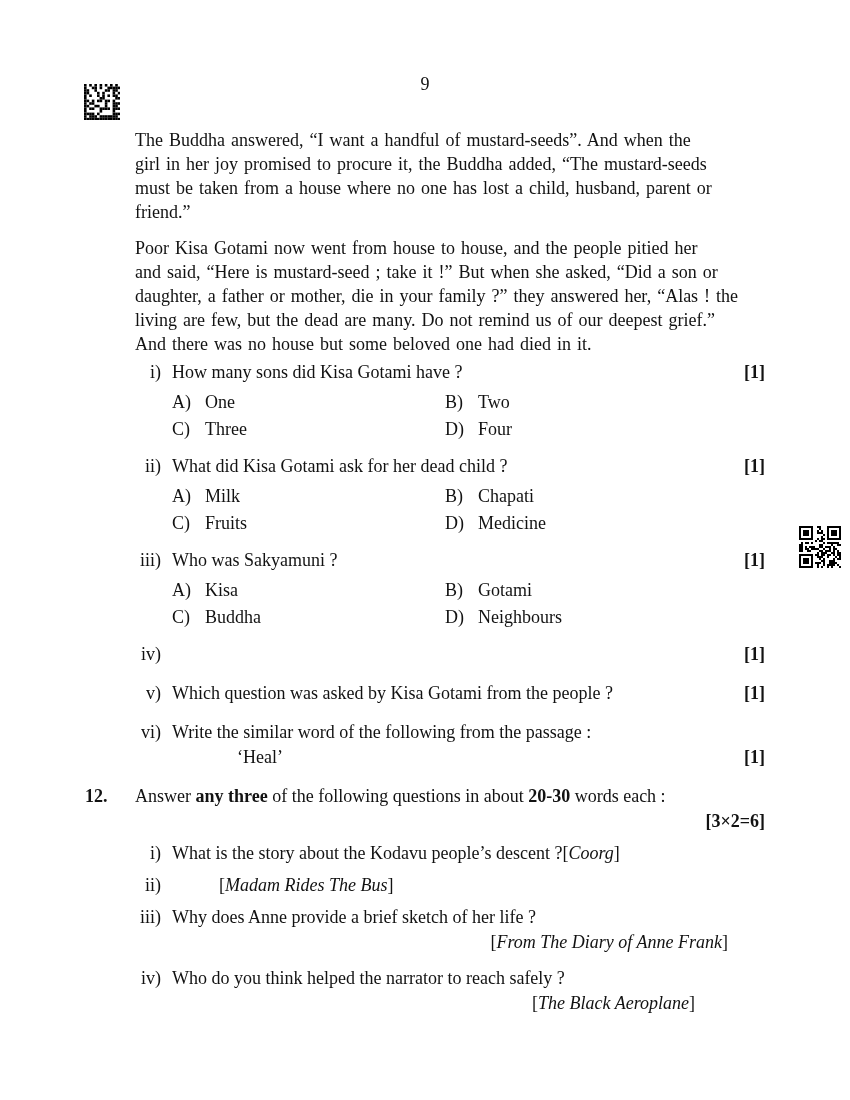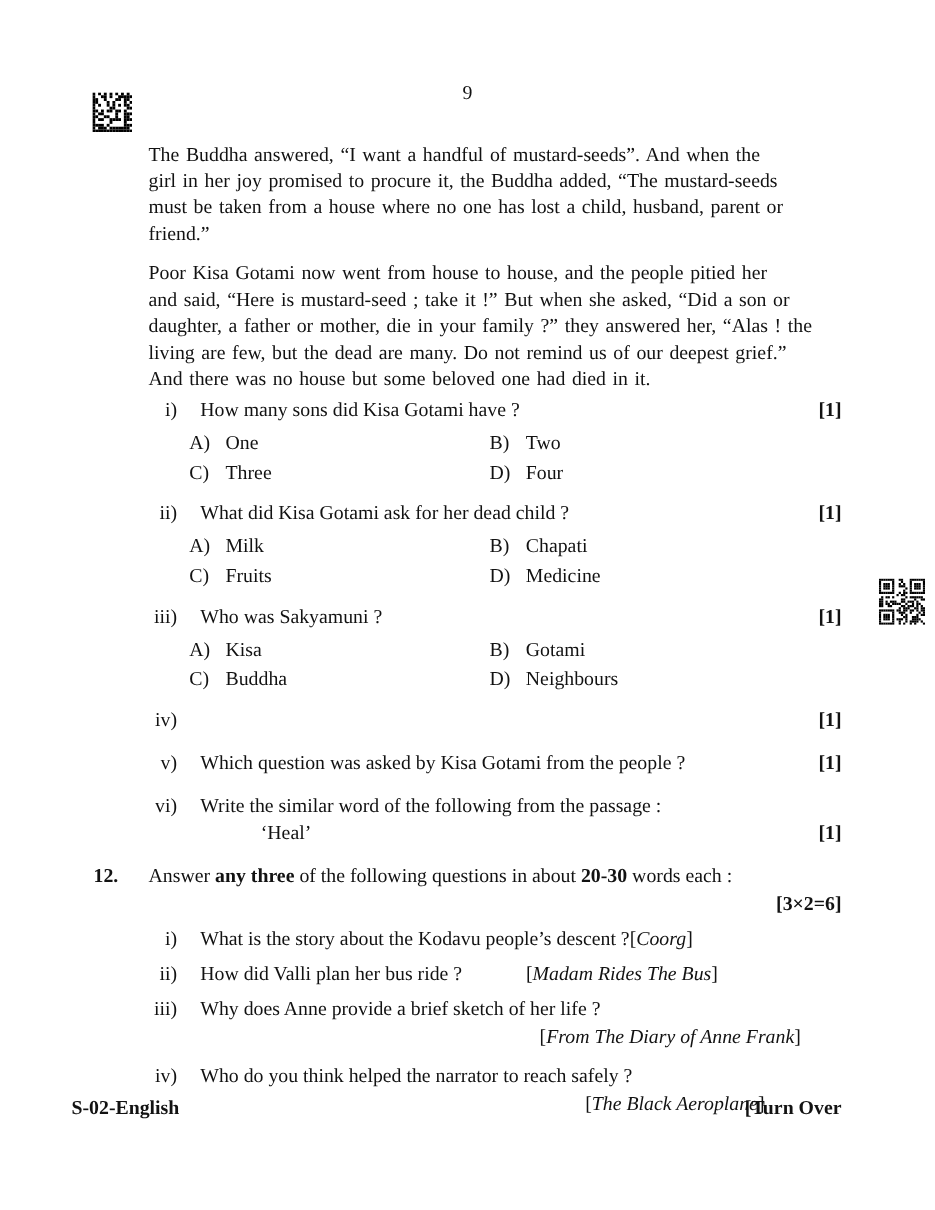--- a/index.html
+++ b/index.html
@@ -10,21 +10,21 @@
   }
   .page-num{position:absolute;top:74px;left:0;width:100%;text-align:center;font-size:18px;}
   .datamatrix{position:absolute;left:84px;top:84px;line-height:0;}
   .qr{position:absolute;left:799px;top:526px;line-height:0;}
   .content{position:absolute;left:135px;top:128px;width:630px;}
   .para{white-space:pre-line;text-align:justify;line-height:24px;margin:0 0 12px 0;word-spacing:1.5px;width:630px;}
   .para:last-of-type{margin-bottom:4px;}
   .qblock{margin-bottom:11px;}
   .qrow{display:flex;line-height:25px;white-space:nowrap;}
   .qnum{flex:0 0 26px;text-align:right;}
-  .qtext{margin-left:21px;}
+  .qtext{margin-left:11px;}
   .qmarks{font-weight:bold;margin-left:auto;}
   .opts{display:grid;grid-template-columns:273px 1fr;margin:4px 0 6px 37px;line-height:27px;}
   .opt{display:flex;}
   .optlabel{flex:0 0 23px;}
   .opttext{margin-left:10px;}
   .subrow{display:flex;line-height:25px;}
   .subindent{flex:0 0 102px;}
   .q12head{display:flex;margin-left:-50px;line-height:25px;white-space:nowrap;margin-top:14px;}
   .q12num{flex:0 0 50px;font-weight:bold;}
   .b{font-weight:bold;margin-top:39px;}
@@ -508,21 +508,20 @@
         <div class="qrow">
           <span class="qnum">i)</span>
           <span class="qtext">What is the story about the Kodavu people’s descent ?</span>
           <span class="src gap-sm"><span>[</span><i>Coorg</i><span>]</span></span>
         </div>
       </div>
 
       <div class="q12item">
         <div class="qrow">
           <span class="qnum">ii)</span>
-          <span class="qtext">How did Valli plan her bus ride ?</span>
           <span class="src gap-lg"><span>[</span><i>Madam Rides The Bus</i><span>]</span></span>
         </div>
       </div>
 
       <div class="q12item">
         <div class="qrow">
           <span class="qnum">iii)</span>
           <span class="qtext">Why does Anne provide a brief sketch of her life ?</span>
         </div>
         <div class="srcline pad-a"><span>[</span><i>From The Diary of Anne Frank</i><span>]</span></div>
@@ -531,17 +530,13 @@
       <div class="q12item" style="margin-top:11px;">
         <div class="qrow">
           <span class="qnum">iv)</span>
           <span class="qtext">Who do you think helped the narrator to reach safely ?</span>
         </div>
         <div class="srcline pad-b"><span>[</span><i>The Black Aeroplane</i><span>]</span></div>
       </div>
     </div>
   </div>
 
-  <div class="footer">
-    <span>S-02-English</span>
-    <span>[Turn Over</span>
-  </div>
 </div>
 
 </body></html>

